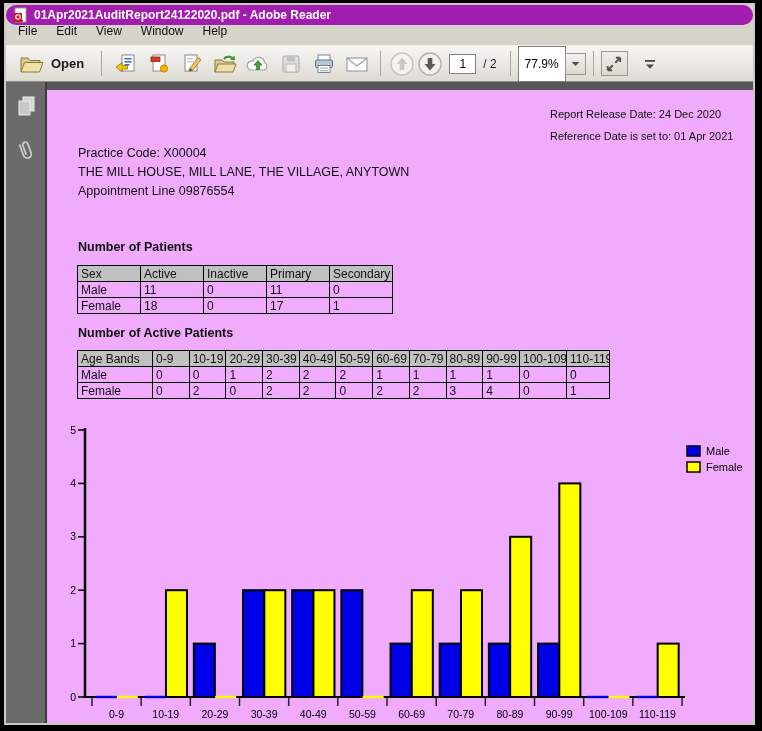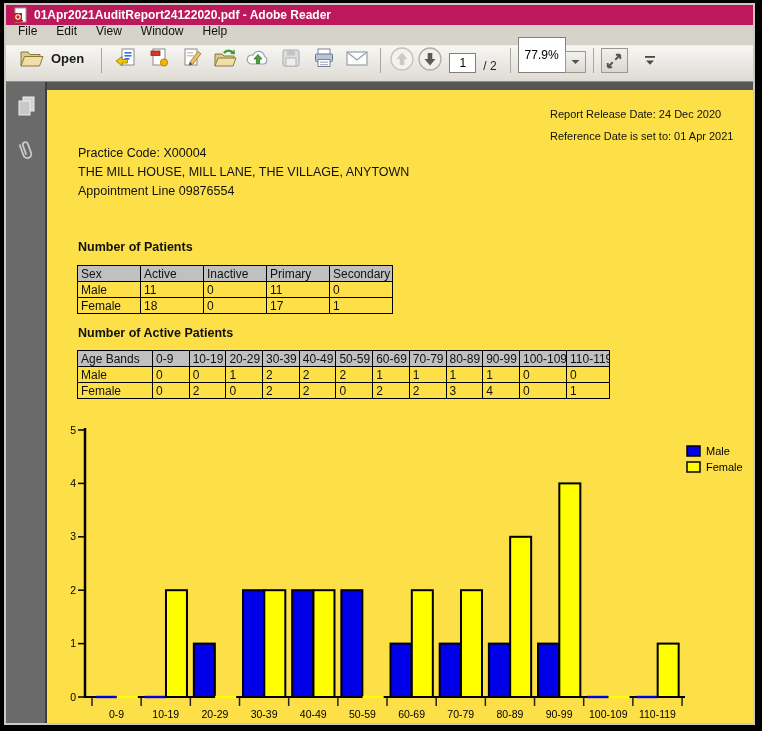--- a/index.html
+++ b/index.html
@@ -3,35 +3,35 @@
 <meta charset="utf-8">
 <style>
   * { box-sizing: border-box; }
   html,body { margin:0; padding:0; width:762px; height:731px; overflow:hidden;
               font-family:"Liberation Sans", sans-serif; }
   .screen { width:762px; height:731px; background:#000; padding:3px 7px 6px 4px; }
   .frame  { width:100%; height:100%; border:2px solid #cdc9c0; background:#d6d3cb;
             display:flex; flex-direction:column; }
 
   
-  .titlebar { height:20px; background:#be185d; display:flex; align-items:center;
-              padding:0 6px; flex:0 0 auto; }
+  .titlebar { height:20px; background:#a21caf; display:flex; align-items:center;
+              padding:0 6px; flex:0 0 auto;border-radius:10px; }
   .titlebar .title-text { color:#fff; font-size:12px; font-weight:bold; margin-left:6px;
                           white-space:nowrap; }
   .pdf-ico { width:16px; height:16px; display:inline-flex; }
 
   
   .menubar { height:20px; background:#d6d3cb; display:flex; align-items:center;
              padding:0 4px; flex:0 0 auto; }
   .menu-item { font-size:12px; color:#111; padding:2px 11px 10px 8px; cursor:default; }
 
   
   .toolbar { height:37px; background:linear-gradient(#f7f6f3,#dedbd4);
              border-top:1px solid #efeeea; border-bottom:1px solid #8f8d87;
-             display:flex; align-items:flex-end; padding:8px 8px; flex:0 0 auto; }
+             display:flex; align-items:center; padding:15px 8px; flex:0 0 auto; }
   .tb-btn { border:none; background:transparent; width:33px; height:30px;
             display:flex; align-items:center; justify-content:center; padding:0; }
   .tb-open { border:none; background:transparent; display:flex; align-items:center;
              gap:7px; padding:0 10px 0 4px; height:30px; }
   .tb-open span { font-size:13px; font-weight:bold; color:#1a1a1a; }
   .sep { width:1px; height:25px; background:#a9a69d; margin:0 7px; flex:0 0 auto; }
   .circle-btn { border:none; background:transparent; width:28px; height:28px; padding:0;
                 display:flex; align-items:center; justify-content:center; }
   .page-input { width:27px; height:20px; border:1px solid #82807a; font-size:12px;
                 text-align:center; margin-left:5px; background:#fff; padding:0; }
@@ -49,21 +49,21 @@
                   margin-left:10px; padding:0; }
 
   
   .main { flex:1 1 auto; display:flex; min-height:0; }
   .nav-rail { width:41px; background:#6a6a6a; border-right:2px solid #3c3c3c;
               display:flex; flex-direction:column; align-items:center;
               padding-top:10px; gap:18px; flex:0 0 auto; }
   .rail-btn { width:28px; height:28px; display:flex; align-items:center;
               justify-content:center; background:transparent; border:none; padding:0; }
   .doc-pane { flex:1 1 auto; background:#565656; padding-top:8px; min-width:0; }
-  .pdf-page { position:relative; background:#fde047; width:100%; height:100%;
+  .pdf-page { position:relative; background:#f0abfc; width:100%; height:100%;
               color:#111; overflow:hidden;text-decoration:underline; }
 
   
   .date-block { position:absolute; top:13px; left:503px; font-size:11px;
                 line-height:22px; white-space:nowrap; }
   .practice-block { position:absolute; top:54px; left:31px; font-size:12.5px;
                     line-height:19px; white-space:nowrap; }
   .tbl-title { position:absolute; left:31px; font-size:12.5px; font-weight:bold;
                white-space:nowrap; }
   .t1-title { top:150px; }

